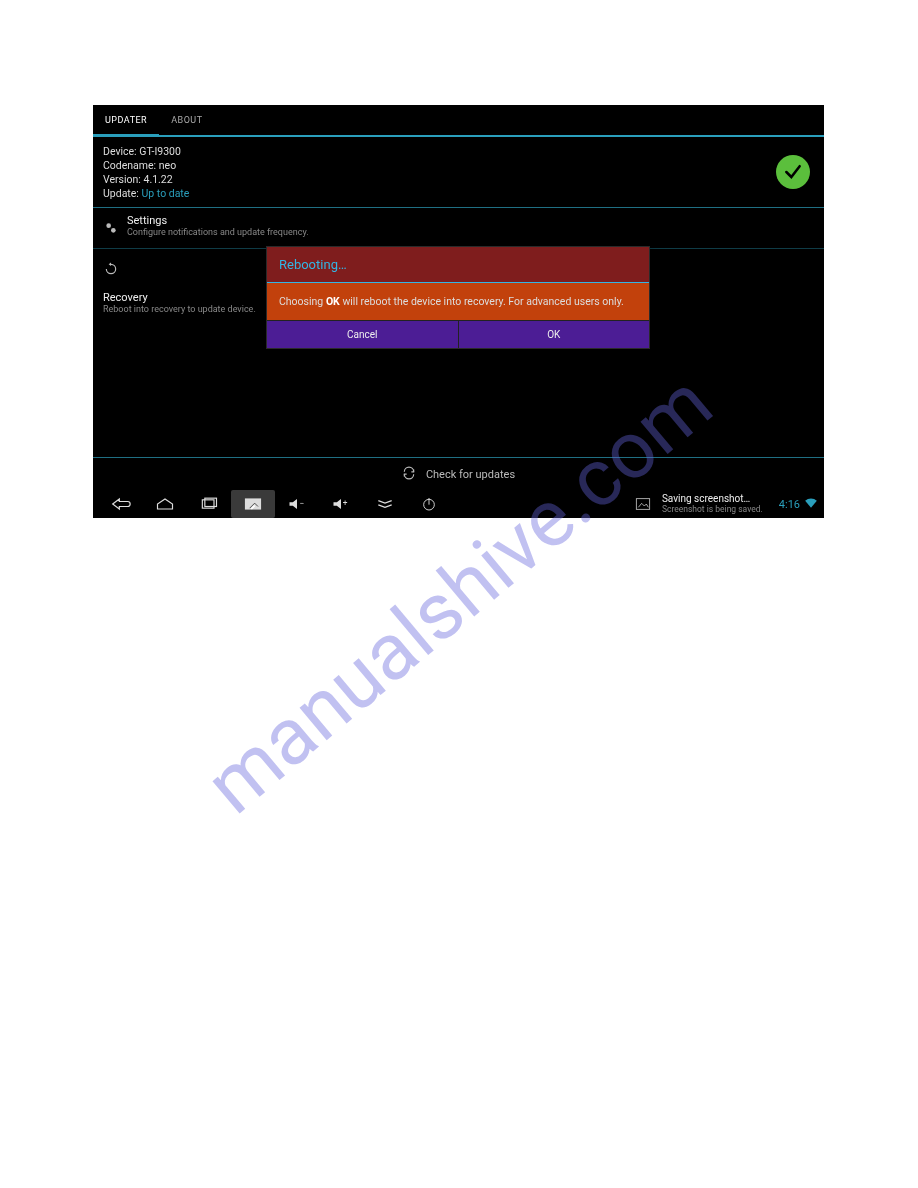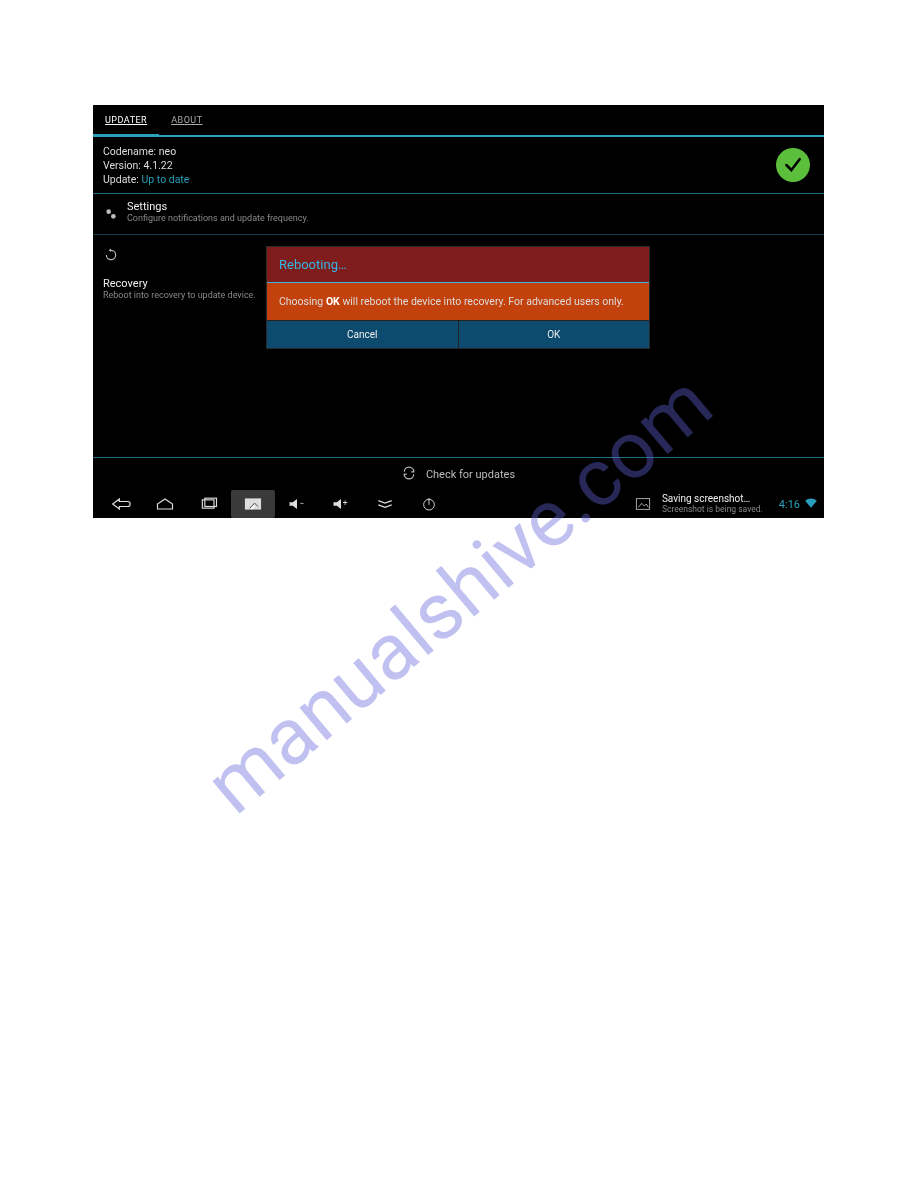--- a/index.html
+++ b/index.html
@@ -42,21 +42,20 @@
     height: 32px;
     border-bottom: 2px solid #2a9fbc;
   }
   .tab {
     padding: 10px 12px 19px 12px;
     font-size: 9px;
     letter-spacing: 0.5px;
     color: #aaa;
     border-bottom: 3px solid transparent;
     margin-bottom: -2px;
-    text-decoration: underline;
   }
   .tab.active {
     color: #fff;
     border-bottom: 3px solid #2a9fbc;
   }
   
   .info-block {
     padding: 8px 10px 6px 10px;
     border-bottom: 1px solid #1f6f83;
     position: relative;
@@ -177,21 +176,21 @@
   .dialog-body {
     padding: 12px;
     font-size: 10.5px;
     color: #ddd;
     background: #c2410c;
   }
   .dialog-body b { font-weight: bold; color: #fff; }
   .dialog-actions {
     display: flex;
     height: 28px;
-    background: #0c4a6e;
+    background: #4c1d95;
     border-top: 1px solid #222;
   }
   .dialog-btn {
     flex: 1;
     display: flex;
     align-items: center;
     justify-content: center;
     font-size: 10px;
     color: #eee;
   }
@@ -203,20 +202,24 @@
 <div class="watermark">manualshive.com</div>
 
 <div class="device-frame">
 
   <div class="tabs">
     <div class="tab active">UPDATER</div>
     <div class="tab">ABOUT</div>
   </div>
 
   <div class="info-block">
+    <div>
+      <span>Device:</span>
+      <span>GT-I9300</span>
+    </div>
     <div>
       <span>Codename:</span>
       <span>neo</span>
     </div>
     <div>
       <span>Version:</span>
       <span>4.1.22</span>
     </div>
     <div>
       <span>Update:</span>

